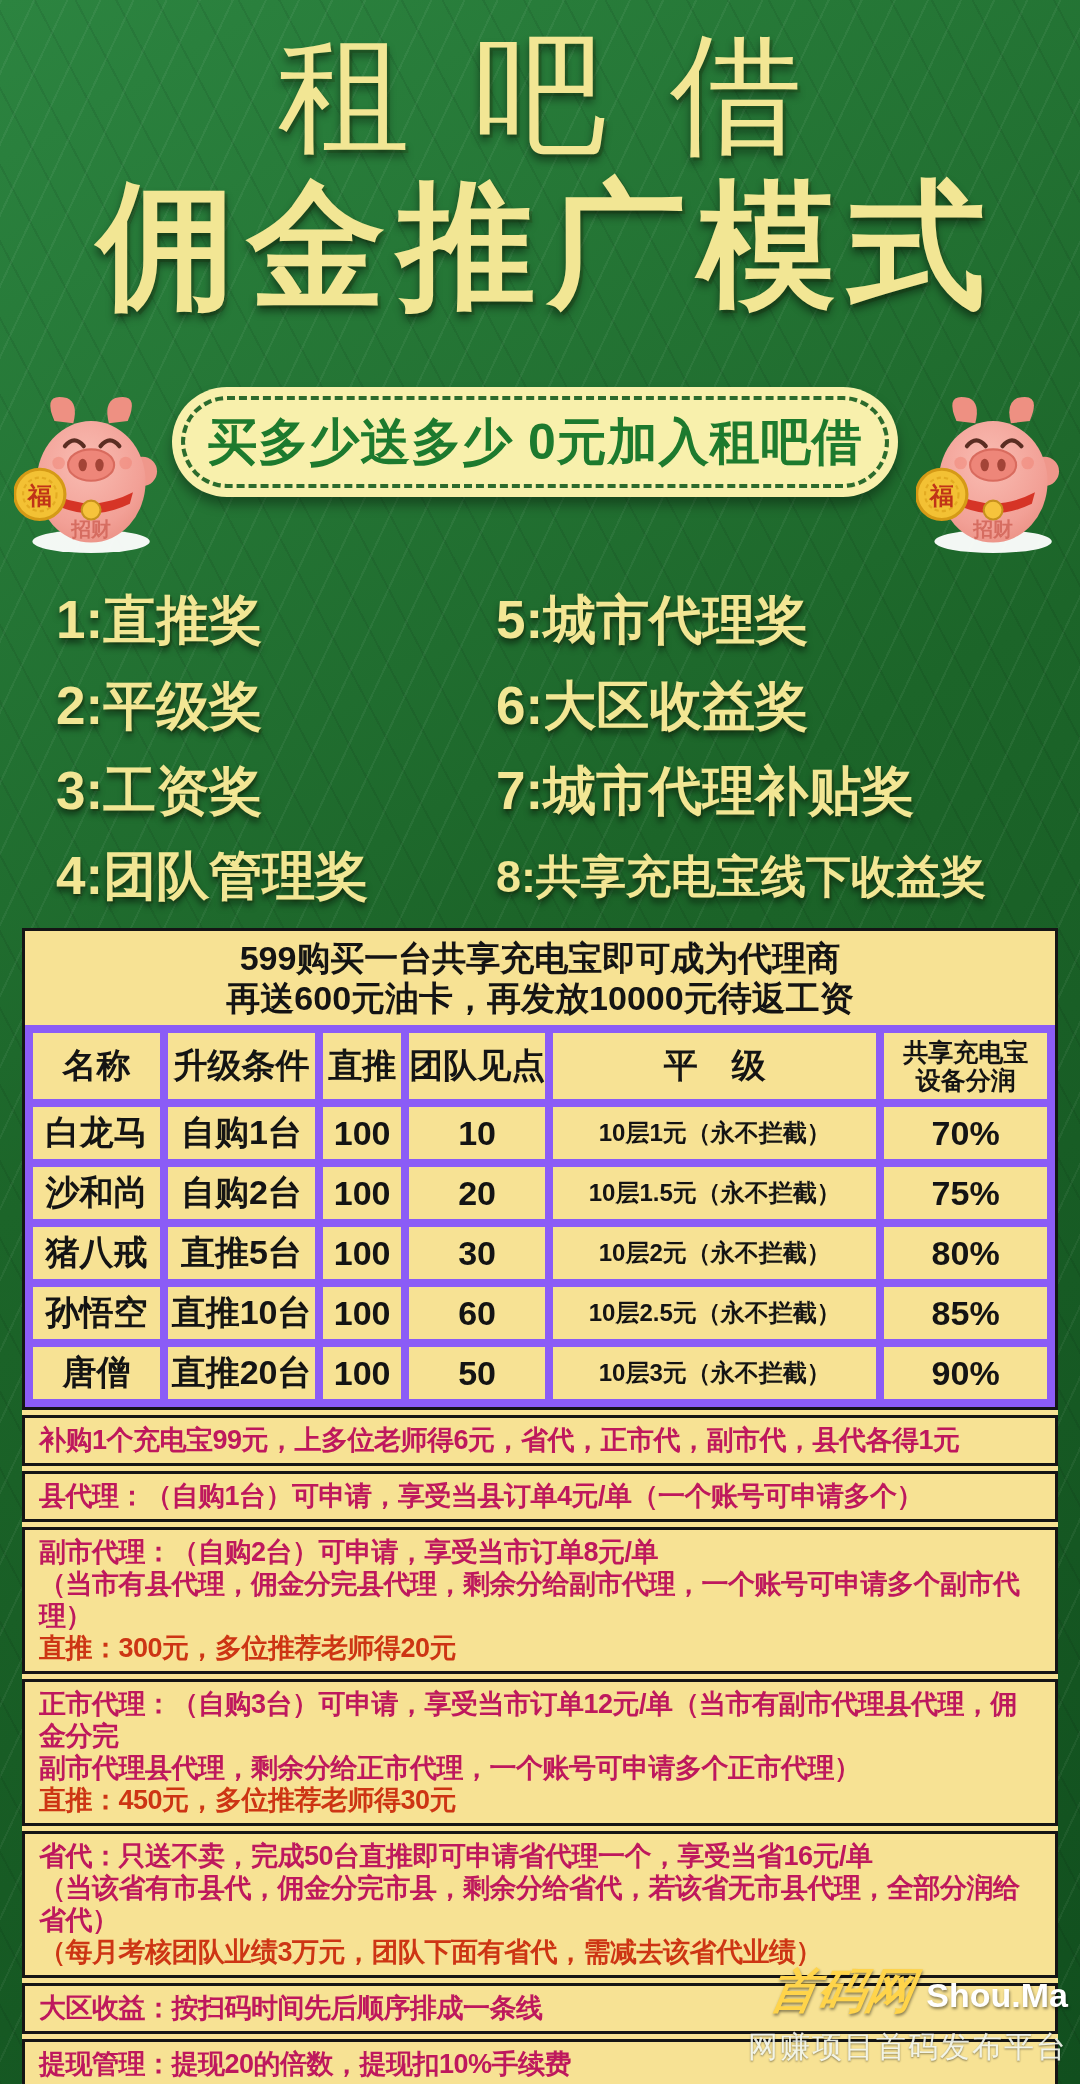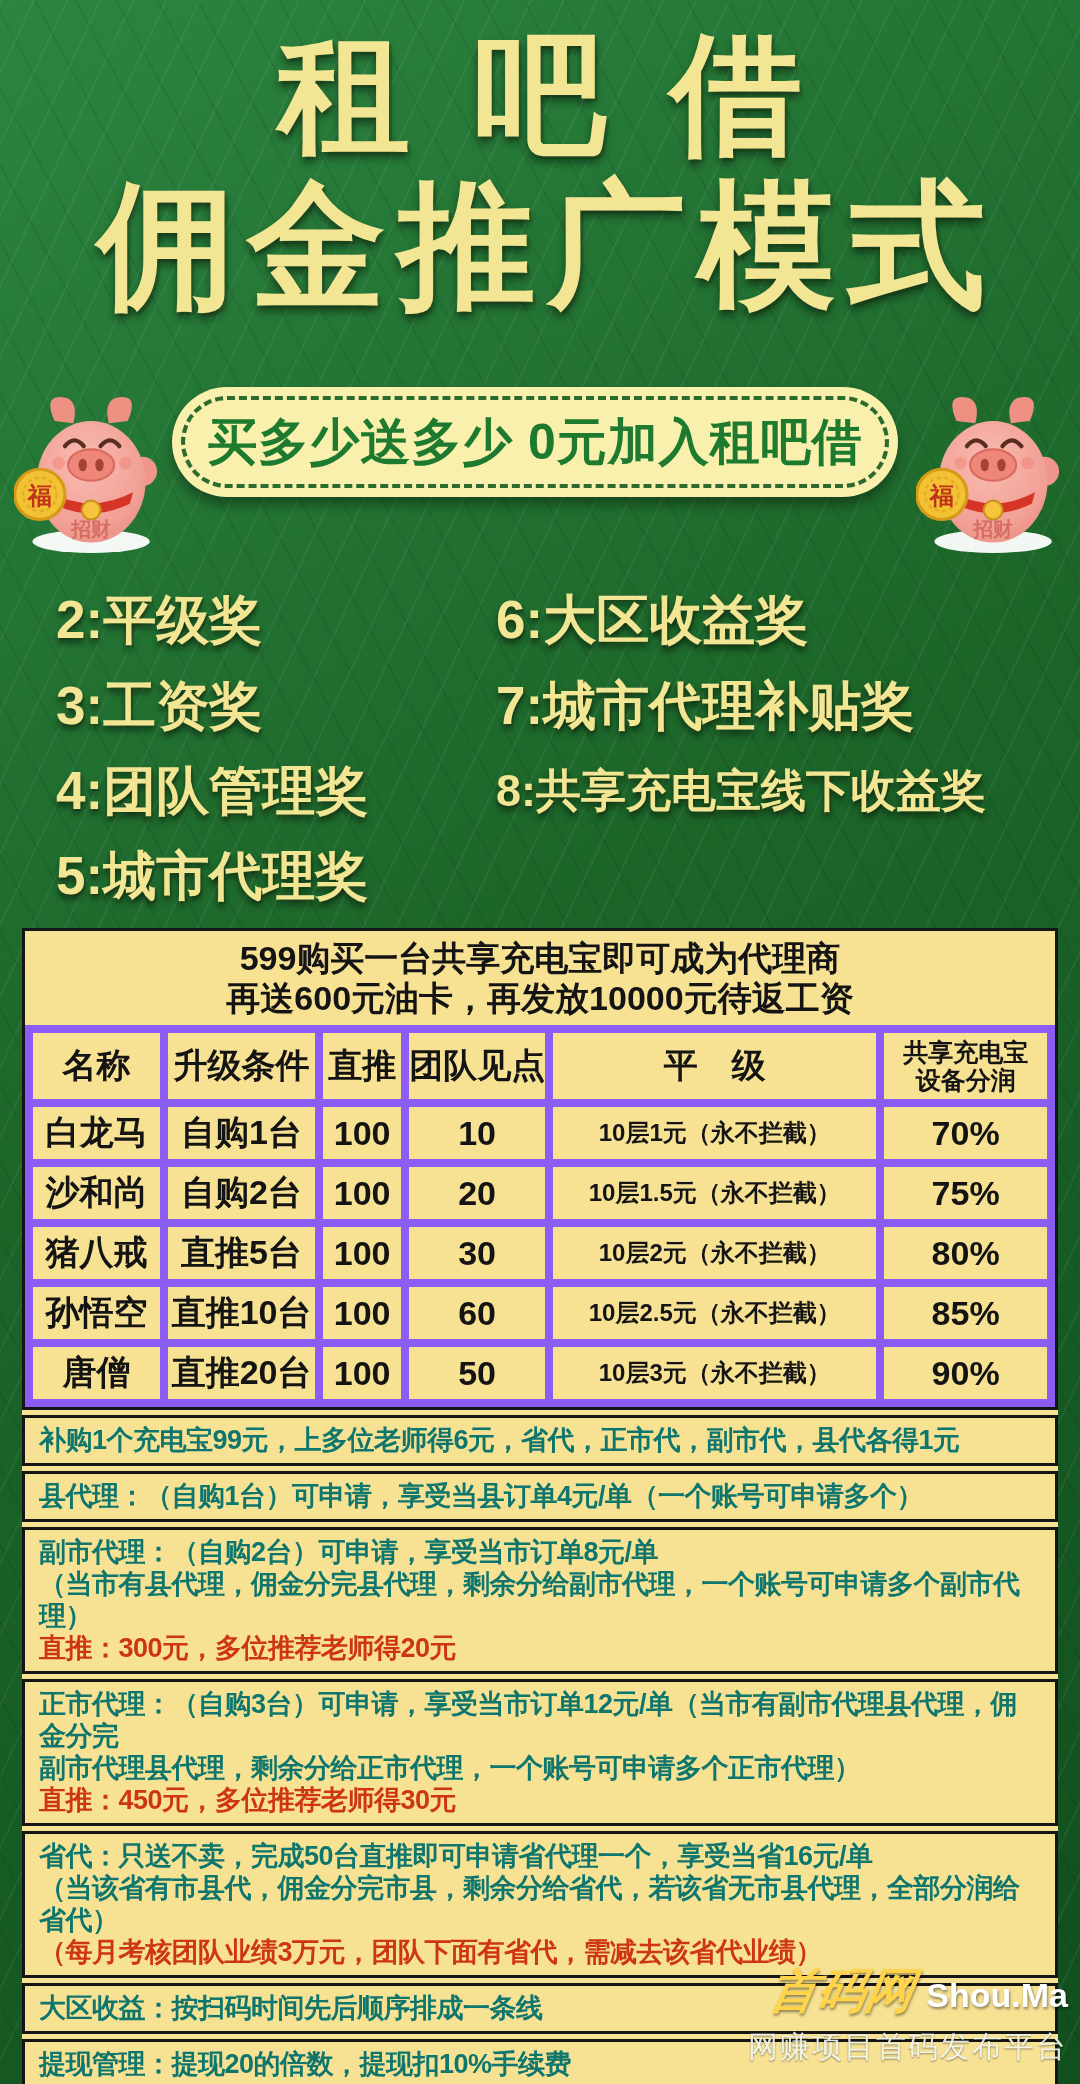--- a/index.html
+++ b/index.html
@@ -6,21 +6,21 @@
   body{font-family:"Liberation Sans","DejaVu Sans",sans-serif;background:#0e4519;}
   .poster{
     position:relative;width:1080px;height:2084px;margin:0 auto;overflow:hidden;
     background:
       repeating-linear-gradient(115deg, rgba(255,255,255,0.05) 0 2px, transparent 2px 30px),
       repeating-linear-gradient(62deg, rgba(0,0,0,0.07) 0 2px, transparent 2px 36px),
       linear-gradient(150deg,#2c8440 0%,#1c6529 45%,#114f1e 100%);
   }
   
   .main-title{
-    margin-top:26px;text-align:center;font-size:132px;font-weight:bold;
+    margin-top:26px;text-align:center;font-size:132px;font-weight:normal;
     letter-spacing:64px;text-indent:64px;color:#f2e694;
     text-shadow:0 6px 8px rgba(0,0,0,.45), 3px 3px 0 rgba(40,60,10,.25);
     line-height:1.05;
   }
   .sub-title{
     margin-top:8px;text-align:center;font-size:138px;font-weight:bold;
     letter-spacing:12px;color:#f2e694;
     text-shadow:0 6px 8px rgba(0,0,0,.45), 3px 3px 0 rgba(40,60,10,.25);
     line-height:1.05;
     padding-left:15px;
@@ -64,21 +64,21 @@
   th,td{
     border:8px solid #8b5cf6;text-align:center;vertical-align:middle;
     font-weight:bold;color:#141414;padding:0;
   }
   thead th{height:66px;font-size:34px;}
   th.th-2line{font-size:25px;line-height:1.15;white-space:pre-line;}
   tbody td{height:52px;font-size:34px;}
   td.plain{font-size:24px;border-radius:11px;}
   
   .sec{padding:6px 14px 7px 14px;}
-  .ln{font-size:27px;font-weight:bold;line-height:32px;letter-spacing:-0.5px;color:#0f766e;}
+  .ln{font-size:27px;font-weight:bold;line-height:32px;letter-spacing:-0.5px;color:#be185d;}
   .ln.red{color:#cd3514;}
   
   .watermark{position:absolute;right:12px;bottom:16px;text-align:right;z-index:6;}
   .wm-cn{
     display:inline-block;font-size:48px;font-weight:bold;font-style:italic;
     color:#ffd44a;transform:skewX(-10deg);
     text-shadow:1px 2px 3px rgba(0,0,0,.45);
   }
   .wm-en{font-size:34px;font-weight:bold;color:#ffffff;margin-left:8px;text-shadow:1px 2px 3px rgba(0,0,0,.45);}
   .wm-tag{
@@ -148,20 +148,21 @@
       <text x="67" y="154" text-anchor="middle" font-size="19" font-weight="bold" fill="#d4685c" opacity="0.9">招财</text>
       <g>
         <circle cx="18" cy="114" r="24" fill="#f3c134" stroke="#d59a16" stroke-width="3"></circle>
         <circle cx="18" cy="114" r="16" fill="none" stroke="#e3ab22" stroke-width="2" stroke-dasharray="4 3"></circle>
         <text x="18" y="123" text-anchor="middle" font-size="23" font-weight="bold" fill="#c03318">福</text>
       </g>
     </svg>
   </div>
 
   <div class="awards">
+    <div class="award-item">1:直推奖</div>
     <div class="award-item">2:平级奖</div>
     <div class="award-item">3:工资奖</div>
     <div class="award-item">4:团队管理奖</div>
     <div class="award-item">5:城市代理奖</div>
     <div class="award-item">6:大区收益奖</div>
     <div class="award-item">7:城市代理补贴奖</div>
     <div class="award-item small">8:共享充电宝线下收益奖</div>
   </div>
 
   <div class="sheet">

